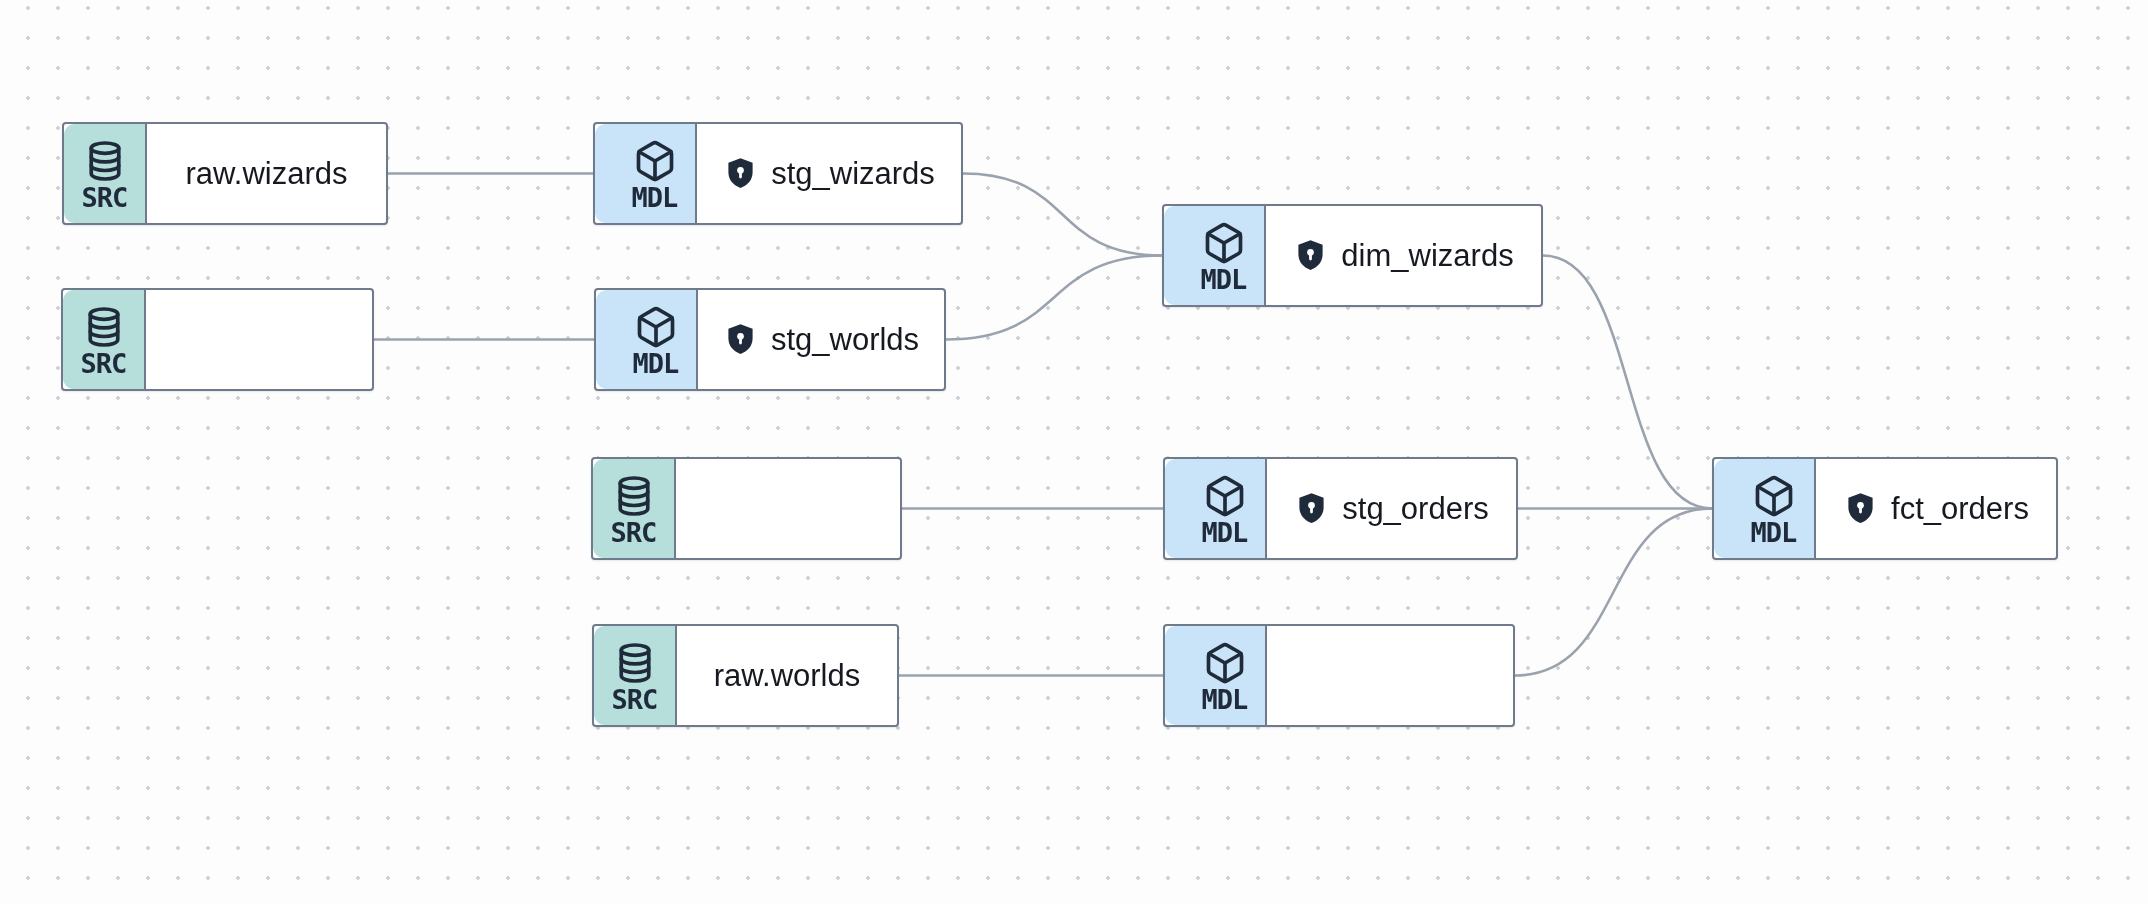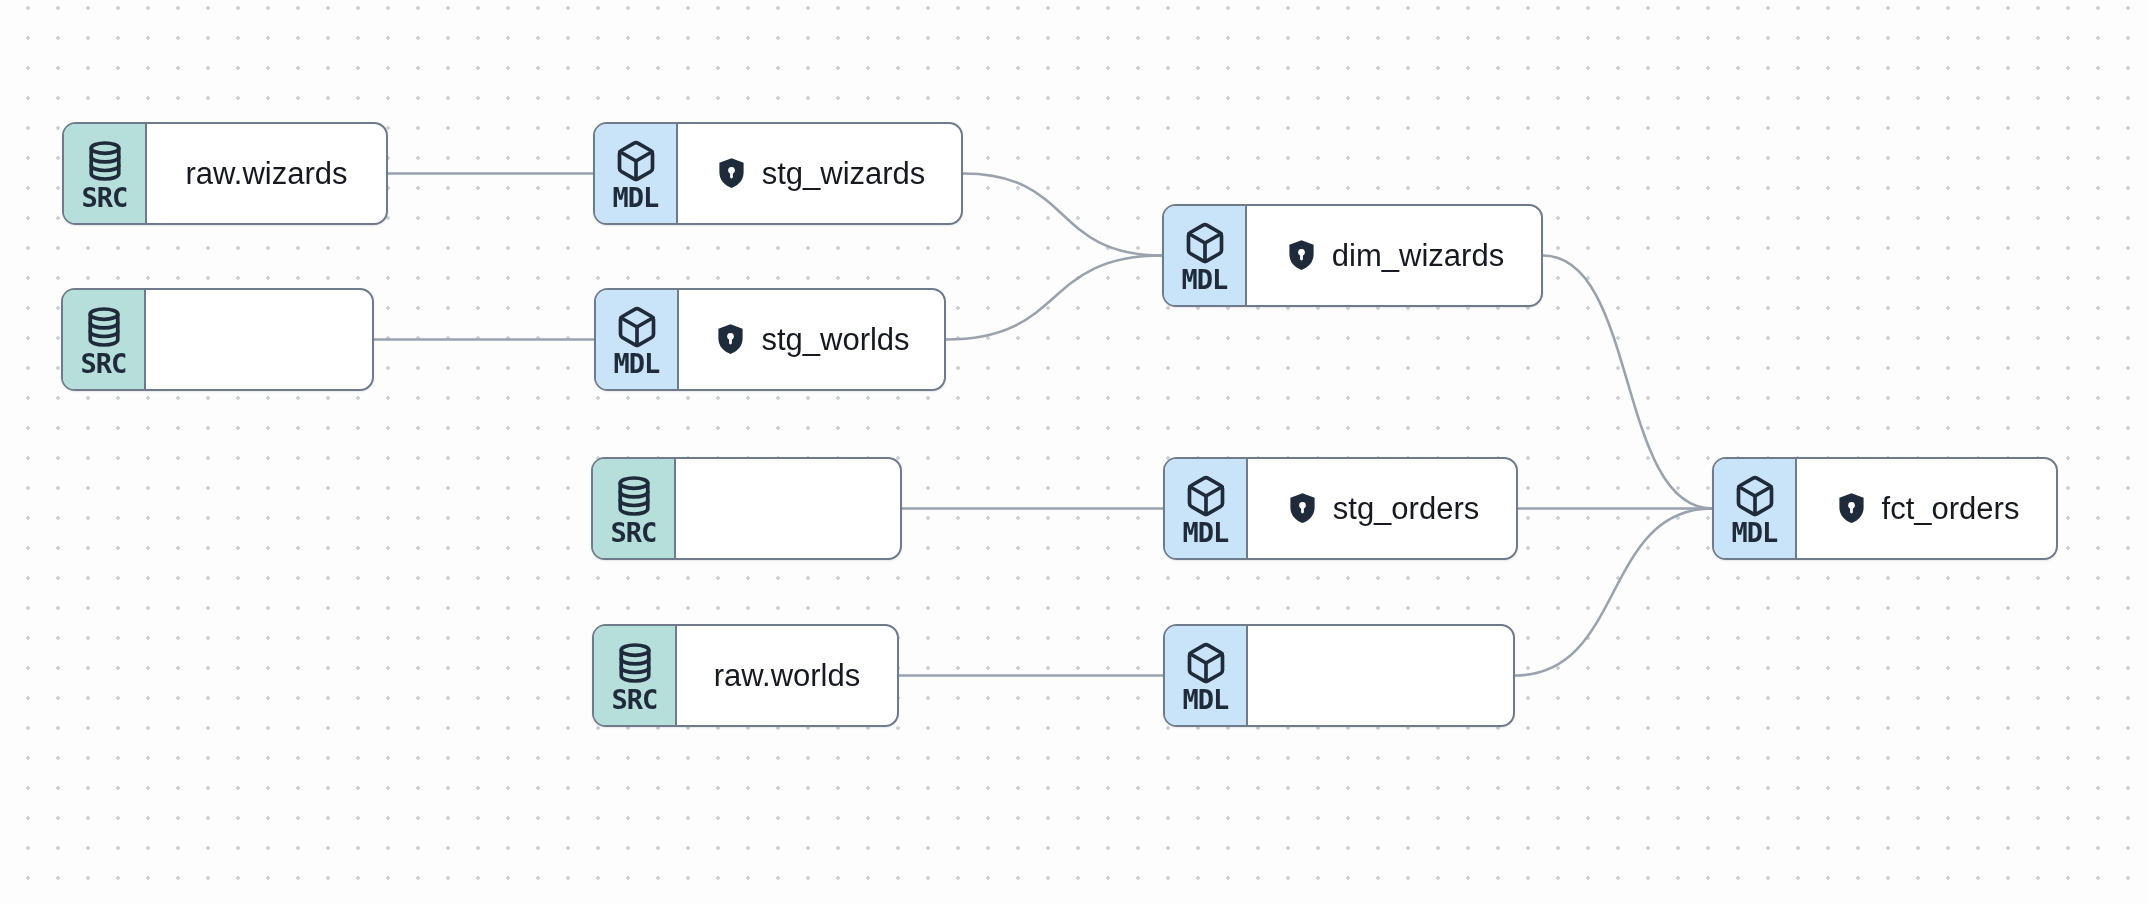--- a/index.html
+++ b/index.html
@@ -27,39 +27,39 @@
     stroke: var(--edge-color, #9aa2ae);
     stroke-width: 2.6;
     stroke-linecap: round;
   }
   .node {
     position: absolute;
     display: flex;
     align-items: stretch;
     background: var(--node-bg, #ffffff);
     border: 2.5px solid var(--node-border, #6f7a8b);
-    border-radius: 14px;
+    border-radius: 4px;
     box-sizing: border-box;
     box-shadow: 0 1px 2px rgba(30,40,60,0.10);
     cursor: pointer;
   }
   .node .badge {
     display: flex;
     flex-direction: column;
     align-items: center;
     justify-content: center;
     gap: 1px;
     width: 81px;
     flex: 0 0 81px;
     border-right: 2.5px solid var(--node-border, #6f7a8b);
     border-radius: 11px 0 0 11px;
     padding-top: 2px;
   }
   .node.source .badge { background: var(--src-badge-bg, #b6dedb); }
-  .node.model  .badge { background: var(--mdl-badge-bg, #c9e4f8); }
+  .node.model  .badge { background: var(--mdl-badge-bg, #c9e4f8); padding-left: 19px; }
   .badge .type-icon { width: 44px; height: 44px; display: block; }
   .badge .type-icon svg { width: 44px; height: 44px; display: block; stroke: var(--icon-color, #1f2b3a); }
   .badge-label {
     font-family: "DejaVu Sans Mono", "Liberation Mono", monospace;
     font-size: 27px;
     font-weight: 700;
     letter-spacing: -1px;
     color: var(--icon-color, #1f2b3a);
     line-height: 1;
   }

